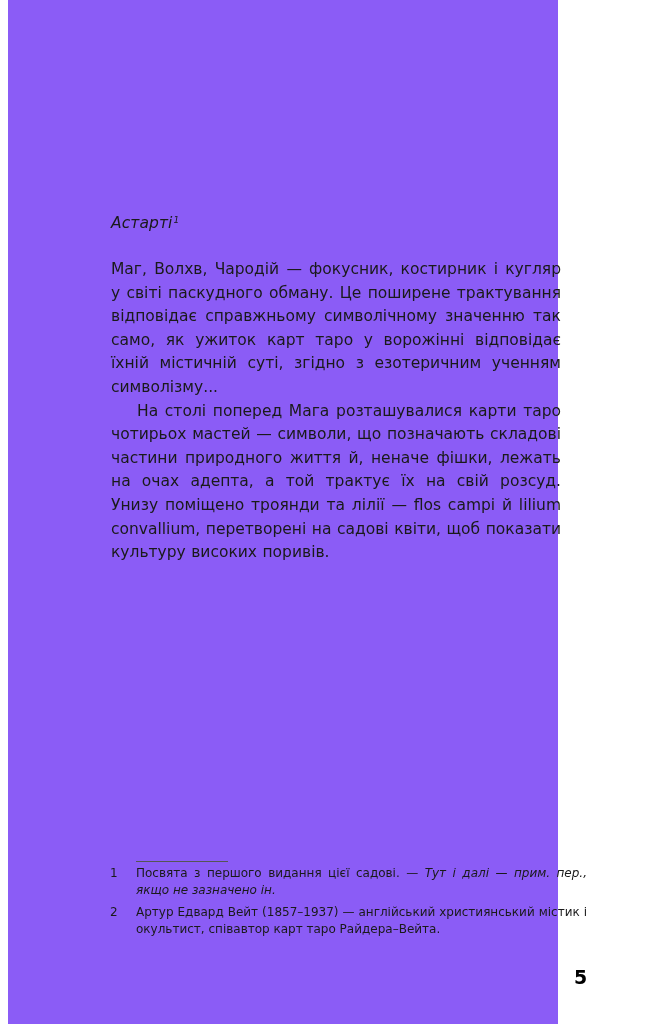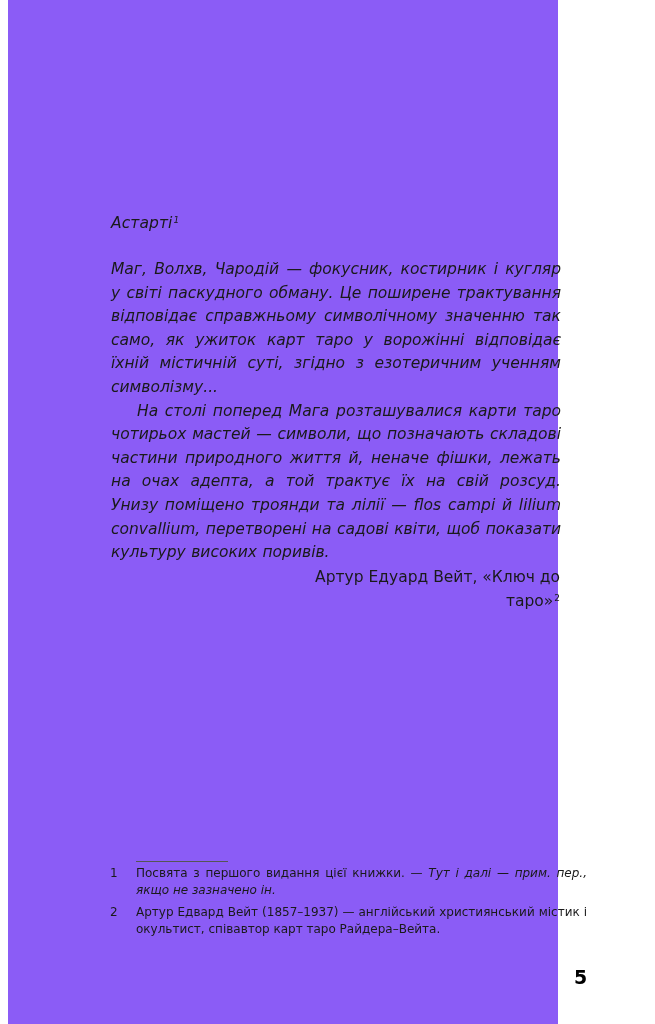--- a/index.html
+++ b/index.html
@@ -39,21 +39,20 @@
       margin-left: 1px;
     }
     .epigraph {
       position: absolute;
       left: 103px;
       top: 258px;
       width: 450px;
     }
     .epigraph p {
       margin: 0;
-      font-style: italic;
       font-size: 15.5px;
       line-height: 23.6px;
       text-align: justify;
       text-align-last: left;
       letter-spacing: 0px;
       word-spacing: 0.5px;
     }
     .epigraph p + p {
       text-indent: 26px;
     }
@@ -115,28 +114,27 @@
 
 <div class="page">
 
   <div class="dedication"><span>Астарті</span><sup>1</sup></div>
 
   <div class="epigraph">
     <p>Маг, Волхв, Чародій — фокусник, костирник і кугляр у світі паскудного обману. Це поширене трактування відповідає справжньому символічному значенню так само, як ужиток карт таро у ворожінні відповідає їхній містичній суті, згідно з езотеричним ученням символізму...</p>
     <p>На столі поперед Мага розташувалися карти таро чотирьох мастей — символи, що позначають складові частини природного життя й, неначе фішки, лежать на очах адепта, а той трактує їх на свій розсуд. Унизу поміщено троянди та лілії — flos campi й lilium convallium, перетворені на садові квіти, щоб показати культуру високих поривів.</p>
   </div>
 
-  <div class="attribution"><span>Артур Едуард Вейт, «Ключ до таро»</span><sup>2</sup></div>
 
   <div class="footnote-rule"></div>
 
   <div class="footnotes">
     <div class="footnote">
       <span class="fn-num">1</span>
-      <span class="fn-text"><span>Посвята з першого видання цієї книжки. — </span><em>Тут і далі — прим. пер., якщо не зазначено ін.</em></span>
+      <span class="fn-text"><span>Посвята з першого видання цієї садові. — </span><em>Тут і далі — прим. пер., якщо не зазначено ін.</em></span>
     </div>
     <div class="footnote">
       <span class="fn-num">2</span>
       <span class="fn-text"><span>Артур Едвард Вейт (1857–1937) — англійський християнський містик і окультист, співавтор карт таро Райдера–Вейта.</span><em></em></span>
     </div>
   </div>
 
   <div class="page-number">5</div>
 
 </div>

